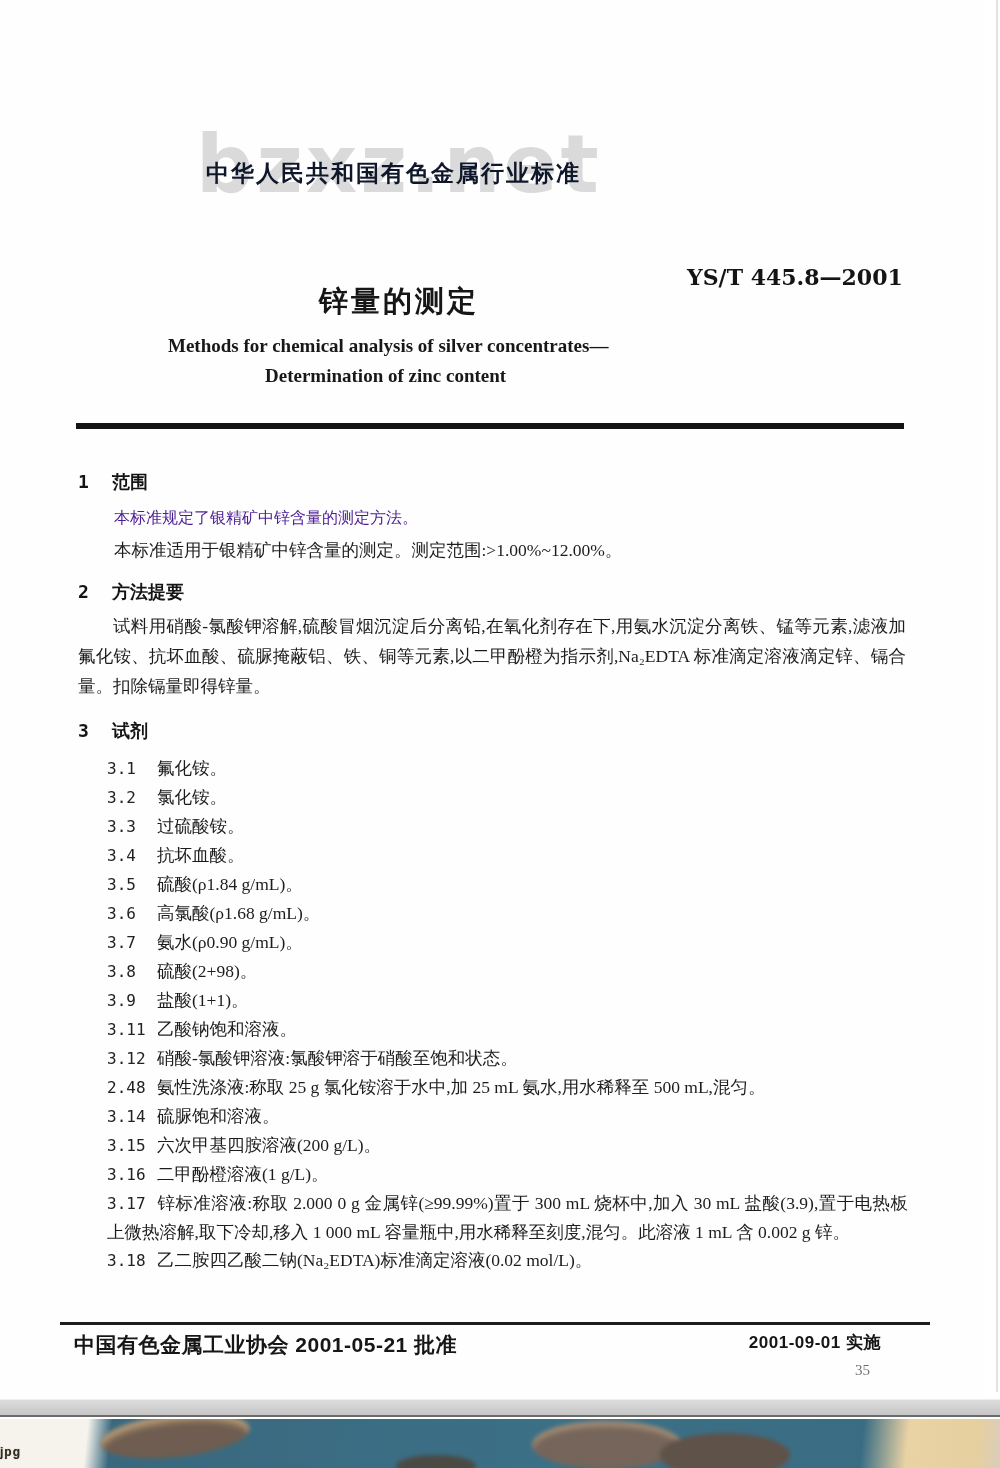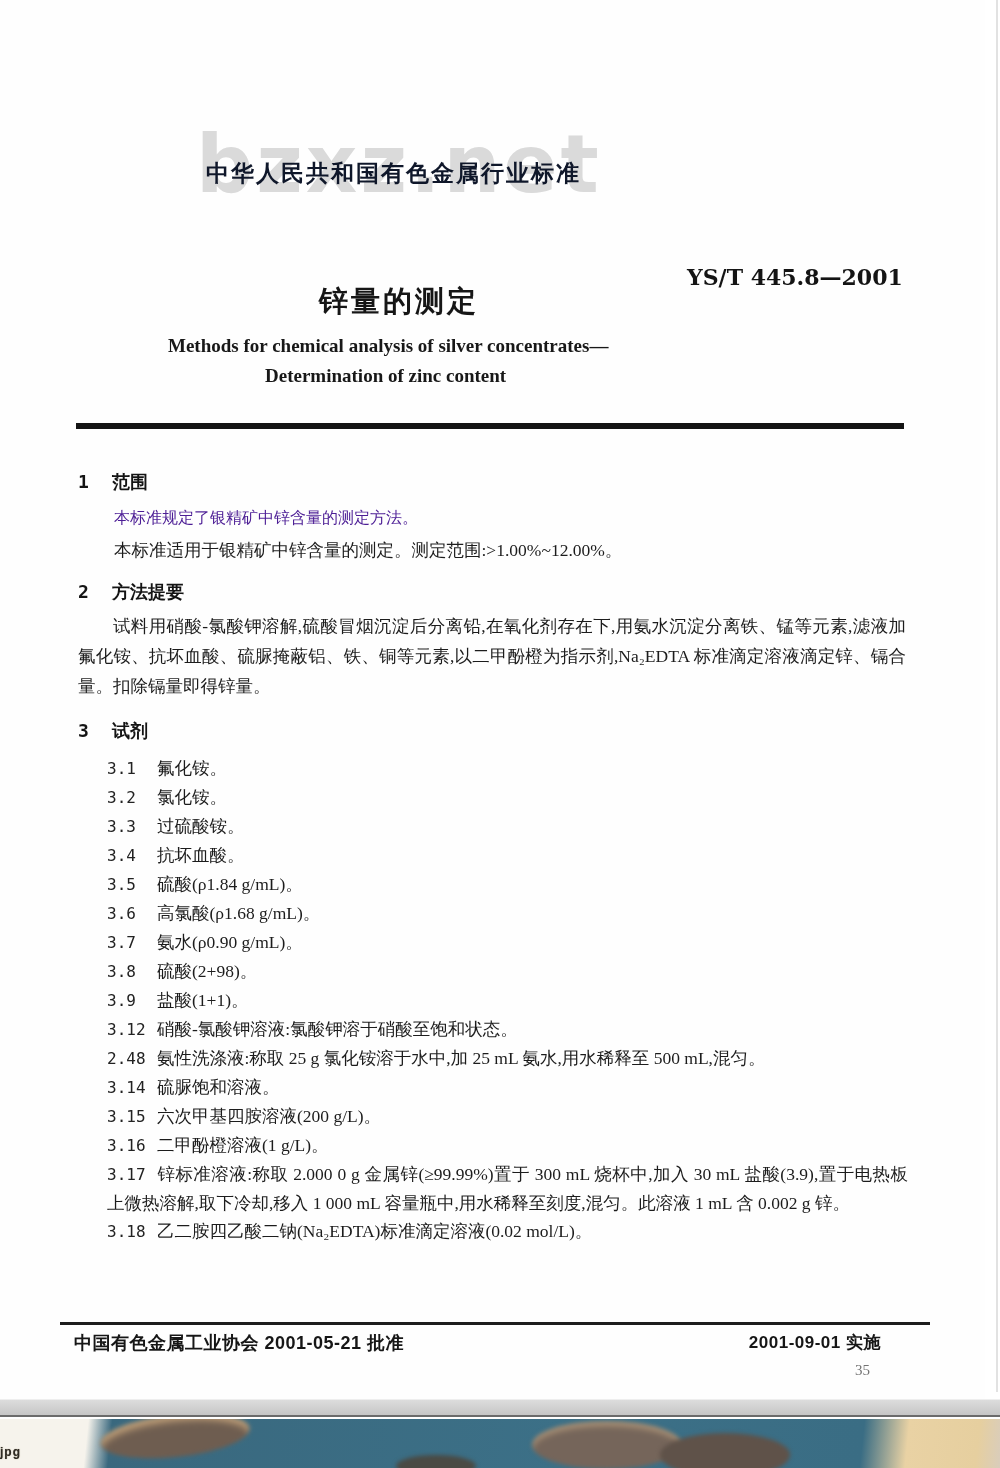--- a/index.html
+++ b/index.html
@@ -73,21 +73,21 @@
   .reagent-list { position: absolute; left: 78px; top: 754px; width: 830px; }
   .reagent { font-size: 17.5px; line-height: 28px; color: #1c1c1c; text-align: justify; margin-left: 29px; }
   .rnum {
     font-family: "DejaVu Sans Mono", monospace; font-size: 16px;
     display: inline-block; min-width: 50px; color: #222;
   }
 
   .rule-footer { position: absolute; left: 60px; top: 1322px; width: 870px; height: 2.5px; background: #1d1d1d; }
   .footer-left {
     position: absolute; left: 74px; top: 1331px;
-    font-size: 18px; font-weight: 700; color: #161616; white-space: nowrap; letter-spacing: 0.5px;
+    font-size: 21px; font-weight: 700; color: #161616; white-space: nowrap; letter-spacing: 0.5px;
   }
   .footer-right {
     position: absolute; right: 104px; top: 1331px;
     font-size: 17px; font-weight: 700; color: #161616; white-space: nowrap; letter-spacing: 0.5px;
   }
   .page-num {
     position: absolute; left: 855px; top: 1362px;
     font-family: "Liberation Serif", serif; font-size: 15px; color: #737373;
   }
 
@@ -154,20 +154,21 @@
   <div class="reagent-list body-serif" id="reagent-list">
       <p class="reagent"><span class="rnum">3.1</span><span>氟化铵。</span></p>
       <p class="reagent"><span class="rnum">3.2</span><span>氯化铵。</span></p>
       <p class="reagent"><span class="rnum">3.3</span><span>过硫酸铵。</span></p>
       <p class="reagent"><span class="rnum">3.4</span><span>抗坏血酸。</span></p>
       <p class="reagent"><span class="rnum">3.5</span><span>硫酸(ρ1.84 g/mL)。</span></p>
       <p class="reagent"><span class="rnum">3.6</span><span>高氯酸(ρ1.68 g/mL)。</span></p>
       <p class="reagent"><span class="rnum">3.7</span><span>氨水(ρ0.90 g/mL)。</span></p>
       <p class="reagent"><span class="rnum">3.8</span><span>硫酸(2+98)。</span></p>
       <p class="reagent"><span class="rnum">3.9</span><span>盐酸(1+1)。</span></p>
+      <p class="reagent"><span class="rnum">3.11</span><span>乙酸钠饱和溶液。</span></p>
       <p class="reagent"><span class="rnum">3.12</span><span>硝酸-氯酸钾溶液:氯酸钾溶于硝酸至饱和状态。</span></p>
       <p class="reagent"><span class="rnum">2.48</span><span>氨性洗涤液:称取 25 g 氯化铵溶于水中,加 25 mL 氨水,用水稀释至 500 mL,混匀。</span></p>
       <p class="reagent"><span class="rnum">3.14</span><span>硫脲饱和溶液。</span></p>
       <p class="reagent"><span class="rnum">3.15</span><span>六次甲基四胺溶液(200 g/L)。</span></p>
       <p class="reagent"><span class="rnum">3.16</span><span>二甲酚橙溶液(1 g/L)。</span></p>
       <p class="reagent"><span class="rnum">3.17</span><span>锌标准溶液:称取 2.000 0 g 金属锌(≥99.99%)置于 300 mL 烧杯中,加入 30 mL 盐酸(3.9),置于电热板上微热溶解,取下冷却,移入 1 000 mL 容量瓶中,用水稀释至刻度,混匀。此溶液 1 mL 含 0.002 g 锌。</span></p>
       <p class="reagent"><span class="rnum">3.18</span><span>乙二胺四乙酸二钠(Na₂EDTA)标准滴定溶液(0.02 mol/L)。</span></p>
     </div>
 
   <div class="rule-footer"></div>

